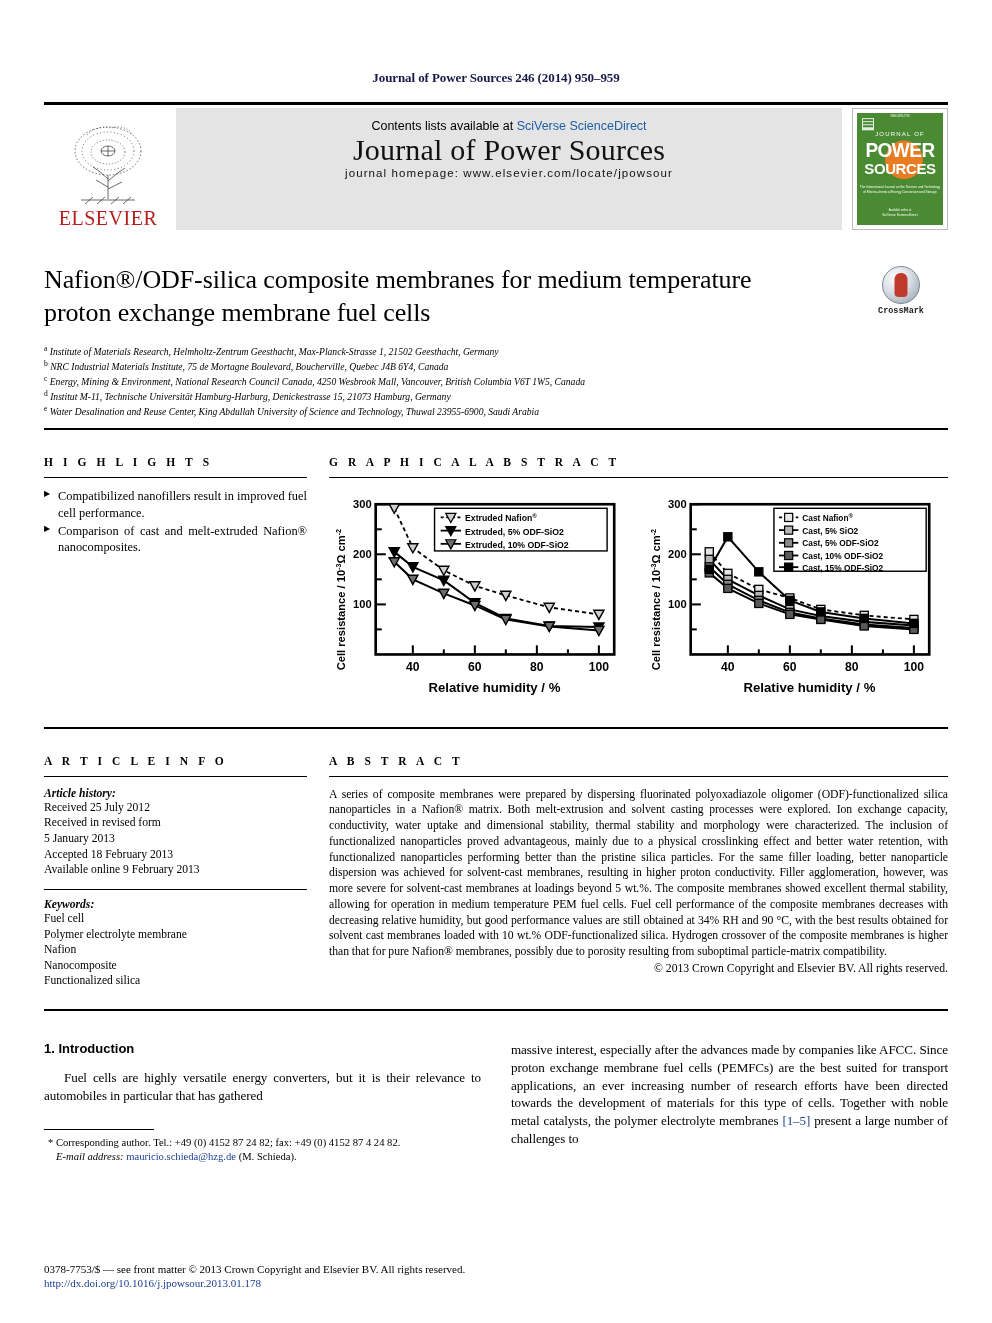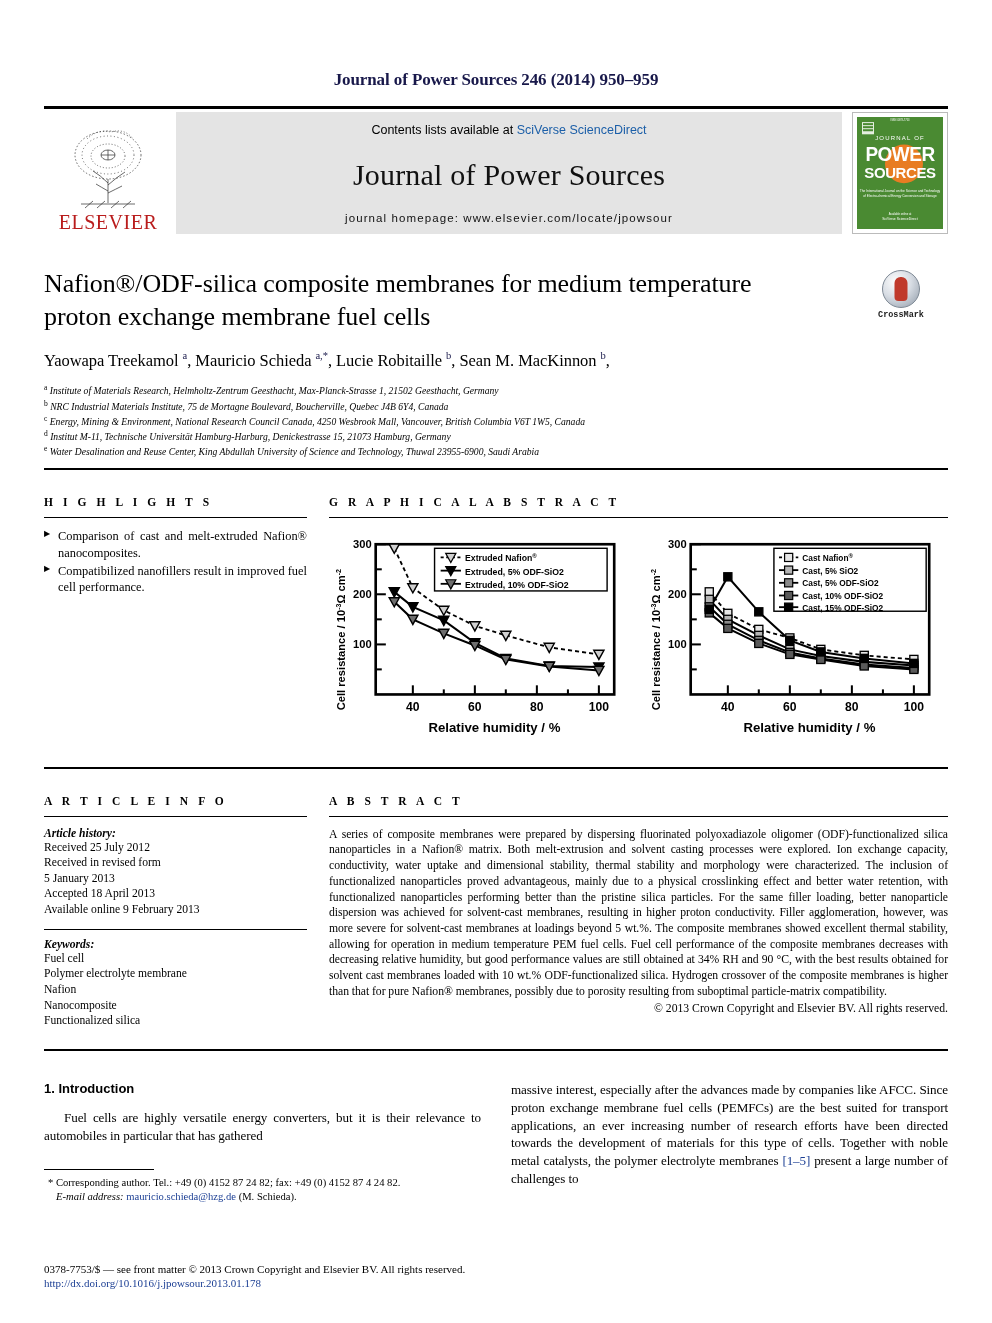--- a/index.html
+++ b/index.html
@@ -11,21 +11,21 @@
     font-family: "Liberation Serif", "DejaVu Serif", serif;
     color: #000000;
     position: relative;
     overflow: hidden;
   }
   .page { position: relative; width: 992px; height: 1323px; padding: 0 44px; }
 
   
   .running-head {
     text-align: center;
-    font-size: 17px;
+    font-size: 13px;
     font-weight: bold;
     color: #18184a;
     padding-top: 70px;
     letter-spacing: -0.1px;
   }
 
   
   .masthead-wrap { margin-top: 16px; position: relative; }
   .masthead-rule { border-top: 3px solid #000; }
   .masthead {
@@ -52,21 +52,20 @@
     font-weight: 400;
     line-height: 1;
     margin-top: 1px;
   }
   .masthead-center {
     flex: 1 1 auto;
     background: #e4e4e4;
     display: flex;
     flex-direction: column;
     align-items: center;
-    justify-content: space-between;
     padding: 11px 8px 10px;
     margin-left: 4px;
   }
   .contents-line {
     font-family: "Liberation Sans", sans-serif;
     font-size: 12.5px;
     color: #000;
   }
   .contents-line .sd { color: #1c5fa8; }
   .journal-name {
@@ -307,41 +306,40 @@
     <div class="crossmark">
       <div class="crossmark-badge"></div>
       <div class="crossmark-label">CrossMark</div>
     </div>
     <h1 class="article-title">
       <span>Nafion®/ODF-silica composite membranes for medium temperature</span><br>
       <span>proton exchange membrane fuel cells</span>
     </h1>
 
     <div class="authors">
-      <div>Yaowapa Treekamol <sup>a</sup>, Mauricio Schieda <sup>a,</sup><sup>*</sup>, Lucie Robitaille <sup>b</sup>, Sean M. MacKinnon <sup>b</sup>,</div>
     </div>
 
     <div class="affils">
       <div class="affil"><sup>a</sup> Institute of Materials Research, Helmholtz-Zentrum Geesthacht, Max-Planck-Strasse 1, 21502 Geesthacht, Germany</div>
       <div class="affil"><sup>b</sup> NRC Industrial Materials Institute, 75 de Mortagne Boulevard, Boucherville, Quebec J4B 6Y4, Canada</div>
       <div class="affil"><sup>c</sup> Energy, Mining &amp; Environment, National Research Council Canada, 4250 Wesbrook Mall, Vancouver, British Columbia V6T 1W5, Canada</div>
       <div class="affil"><sup>d</sup> Institut M-11, Technische Universität Hamburg-Harburg, Denickestrasse 15, 21073 Hamburg, Germany</div>
       <div class="affil"><sup>e</sup> Water Desalination and Reuse Center, King Abdullah University of Science and Technology, Thuwal 23955-6900, Saudi Arabia</div>
     </div>
   </div>
 
   <div class="section-rule"></div>
 
   <div class="cols">
     <div class="col-left">
       <div class="sec-head">H I G H L I G H T S</div>
       <div class="sec-rule"></div>
       <ul class="highlights">
+        <li>Compatibilized nanofillers result in improved fuel cell performance.</li>
         <li>Comparison of cast and melt-extruded Nafion® nanocomposites.</li>
-        <li>Compatibilized nanofillers result in improved fuel cell performance.</li>
       </ul>
     </div>
 
     <div class="col-right">
       <div class="sec-head">G R A P H I C A L   A B S T R A C T</div>
       <div class="sec-rule"></div>
 
       <div class="ga-figs">
 
         <div class="ga-fig">
@@ -545,21 +543,21 @@
   <div class="section-rule" style="margin-top:16px;"></div>
 
   <div class="cols">
     <div class="col-left">
       <div class="sec-head">A R T I C L E   I N F O</div>
       <div class="sec-rule"></div>
       <div class="meta-title">Article history:</div>
       <div class="meta-line">Received 25 July 2012</div>
       <div class="meta-line">Received in revised form</div>
       <div class="meta-line">5 January 2013</div>
-      <div class="meta-line">Accepted 18 April 2013</div>
+      <div class="meta-line">Accepted 18 February 2013</div>
       <div class="meta-line">Available online 9 February 2013</div>
       <div class="meta-rule"></div>
       <div class="meta-title">Keywords:</div>
       <div class="meta-line">Fuel cell</div>
       <div class="meta-line">Polymer electrolyte membrane</div>
       <div class="meta-line">Nafion</div>
       <div class="meta-line">Nanocomposite</div>
       <div class="meta-line">Functionalized silica</div>
     </div>
 

